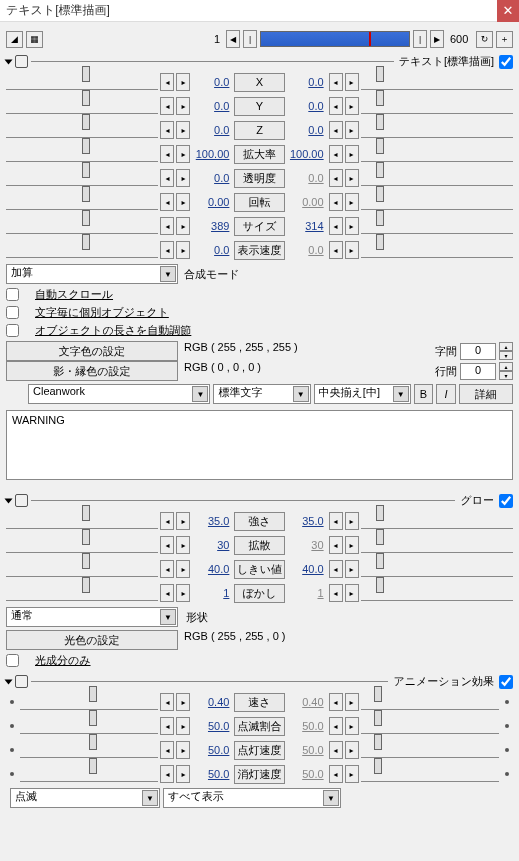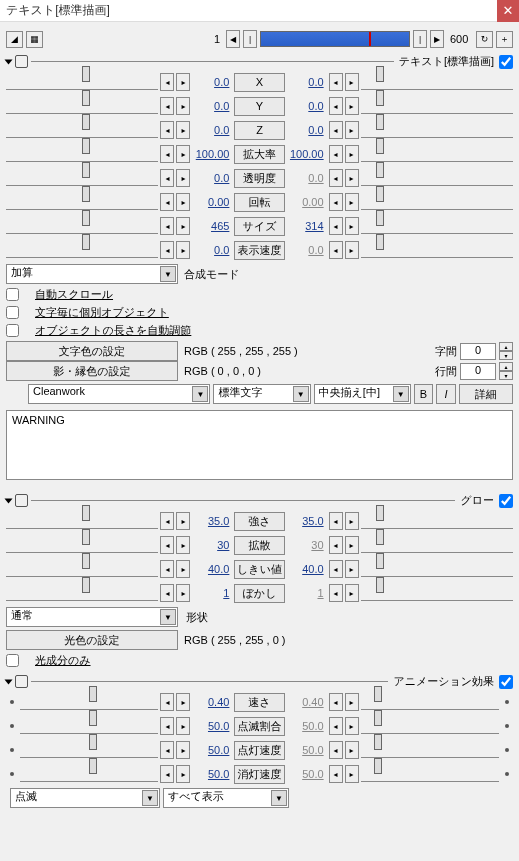--- a/index.html
+++ b/index.html
@@ -29,21 +29,21 @@
 .val.dim { color: #888; }
 .mid-btn { width: 56px; height: 19px; border: 1px solid #888; background: #eaeaea; text-align: center; line-height: 17px; cursor: pointer; font-size: 11px; }
 .half { display: flex; gap: 2px; align-items: center; }
 .half.lft { width: 50%; }
 .half.rgt { width: 50%; }
 .combo { height: 20px; border: 1px solid #888; background: #fff; display: flex; align-items: flex-start; padding-left: 4px; position: relative; cursor: pointer; }
 .combo .dd { position: absolute; right: 1px; top: 1px; width: 16px; height: 16px; border: 1px solid #888; background: #ddd; display: flex; align-items: center; justify-content: center; font-size: 8px; }
 .check-row { display: flex; align-items: center; gap: 16px; margin: 3px 0; text-decoration: underline; }
 .check-row input { width: 13px; height: 13px; }
 .wide-btn { height: 20px; border: 1px solid #888; background: #eaeaea; text-align: center; line-height: 18px; cursor: pointer; }
-.rgb-row { display: flex; align-items: center; gap: 6px; margin: 0 0; }
+.rgb-row { display: flex; gap: 6px; margin: 0 0; }
 .rgb-row .wide-btn { width: 172px; }
 .spacing-row { display: flex; align-items: center; gap: 3px; }
 .num-input { width: 36px; height: 17px; border: 1px solid #888; background: #fff; text-align: center; }
 .spin-col { display: flex; flex-direction: column; }
 .spin-tiny { width: 14px; height: 9px; border: 1px solid #888; background: #eee; font-size: 6px; display: flex; align-items: center; justify-content: center; cursor: pointer; }
 .font-row { display: flex; gap: 3px; margin: 3px 0; padding-left: 22px; }
 .sq-btn { width: 20px; height: 20px; border: 1px solid #888; background: #eaeaea; display: flex; align-items: center; justify-content: center; cursor: pointer; font-size: 11px; }
 .textarea { width: 100%; height: 70px; border: 1px solid #888; background: #fff; padding: 3px 5px; margin: 3px 0; resize: none; }
 .dot { width: 4px; height: 4px; background: #555; border-radius: 50%; margin: 0 4px; }
 </style>
@@ -211,21 +211,21 @@
     </div>
   </div>
       <div class="param-row">
     <div class="half lft">
 
       <div class="slider l">
             <div class="thumb"></div>
           </div>
       <div class="spin-btn">◂</div>
       <div class="spin-btn">▸</div>
-      <div class="val">465</div>
+      <div class="val">389</div>
     </div>
     <div class="mid-btn">サイズ</div>
     <div class="half rgt">
       <div class="val">314</div>
       <div class="spin-btn">◂</div>
       <div class="spin-btn">▸</div>
       <div class="slider r">
             <div class="thumb"></div>
           </div>
 
@@ -531,19 +531,19 @@
       <div class="dot"></div>
     </div>
   </div>
     </div>
 
 <div style="display:flex;gap:3px;margin:3px 4px">
   <div class="combo" style="width:150px">
         <span>点滅</span>
         <div class="dd">▼</div>
       </div>
-  <div class="combo" style="width:126px">
+  <div class="combo" style="width:178px">
         <span>すべて表示</span>
         <div class="dd">▼</div>
       </div>
 </div>
 
 </div>
 
 </body></html>

